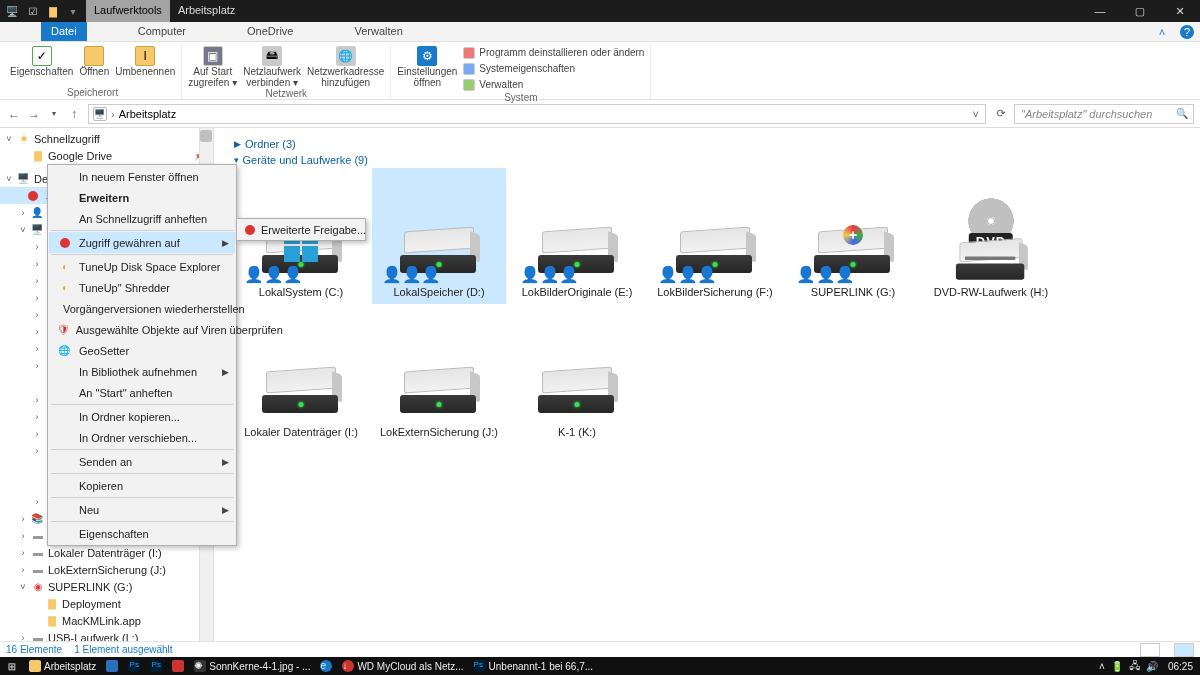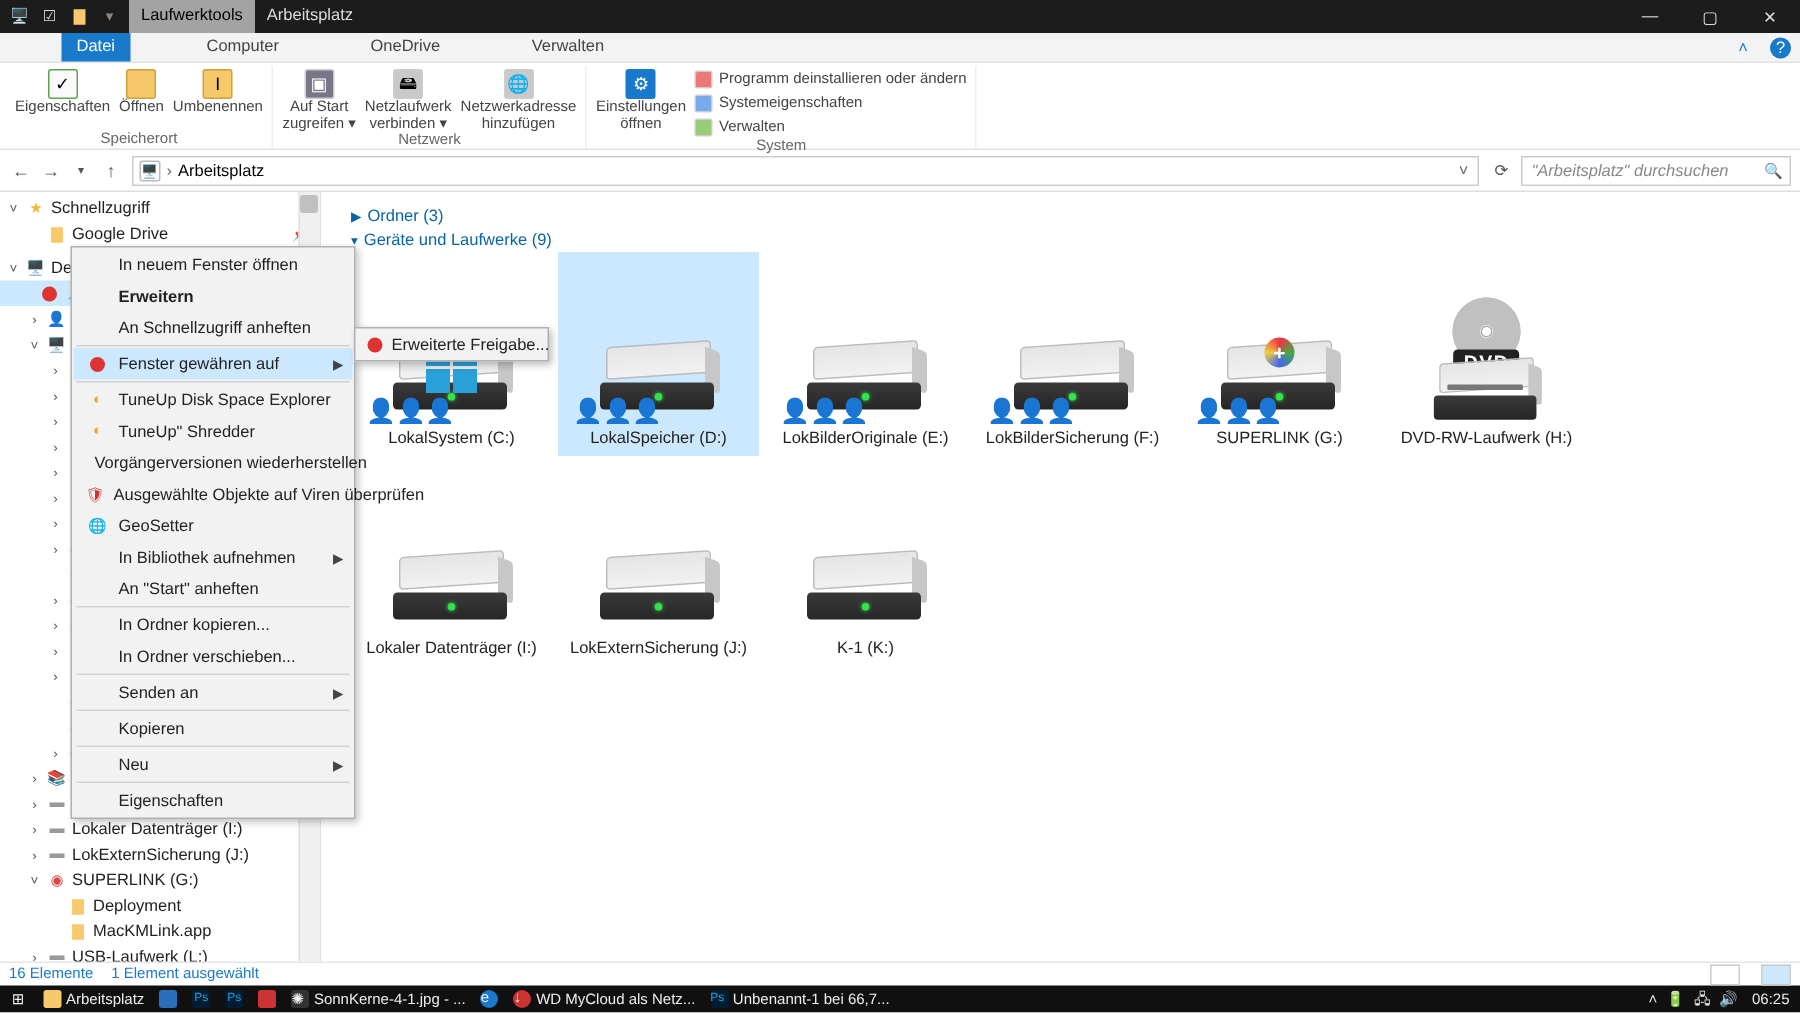--- a/index.html
+++ b/index.html
@@ -535,21 +535,21 @@
     </div>
     <div class="cmi">
       <span class="cic"></span>
       <span class="clabel">An Schnellzugriff anheften</span>
     </div>
     <div class="csep"></div>
     <div class="cmi hov">
       <span class="cic">
         <span class="ic-red"></span>
       </span>
-      <span class="clabel">Fenster gewähren auf</span>
+      <span class="clabel">Zugriff gewähren auf</span>
       <span class="carrow">▶</span>
     </div>
     <div class="csep"></div>
     <div class="cmi">
       <span class="cic">
         <span style="color:#f5a623">◐</span>
       </span>
       <span class="clabel">TuneUp Disk Space Explorer</span>
     </div>
     <div class="cmi">

